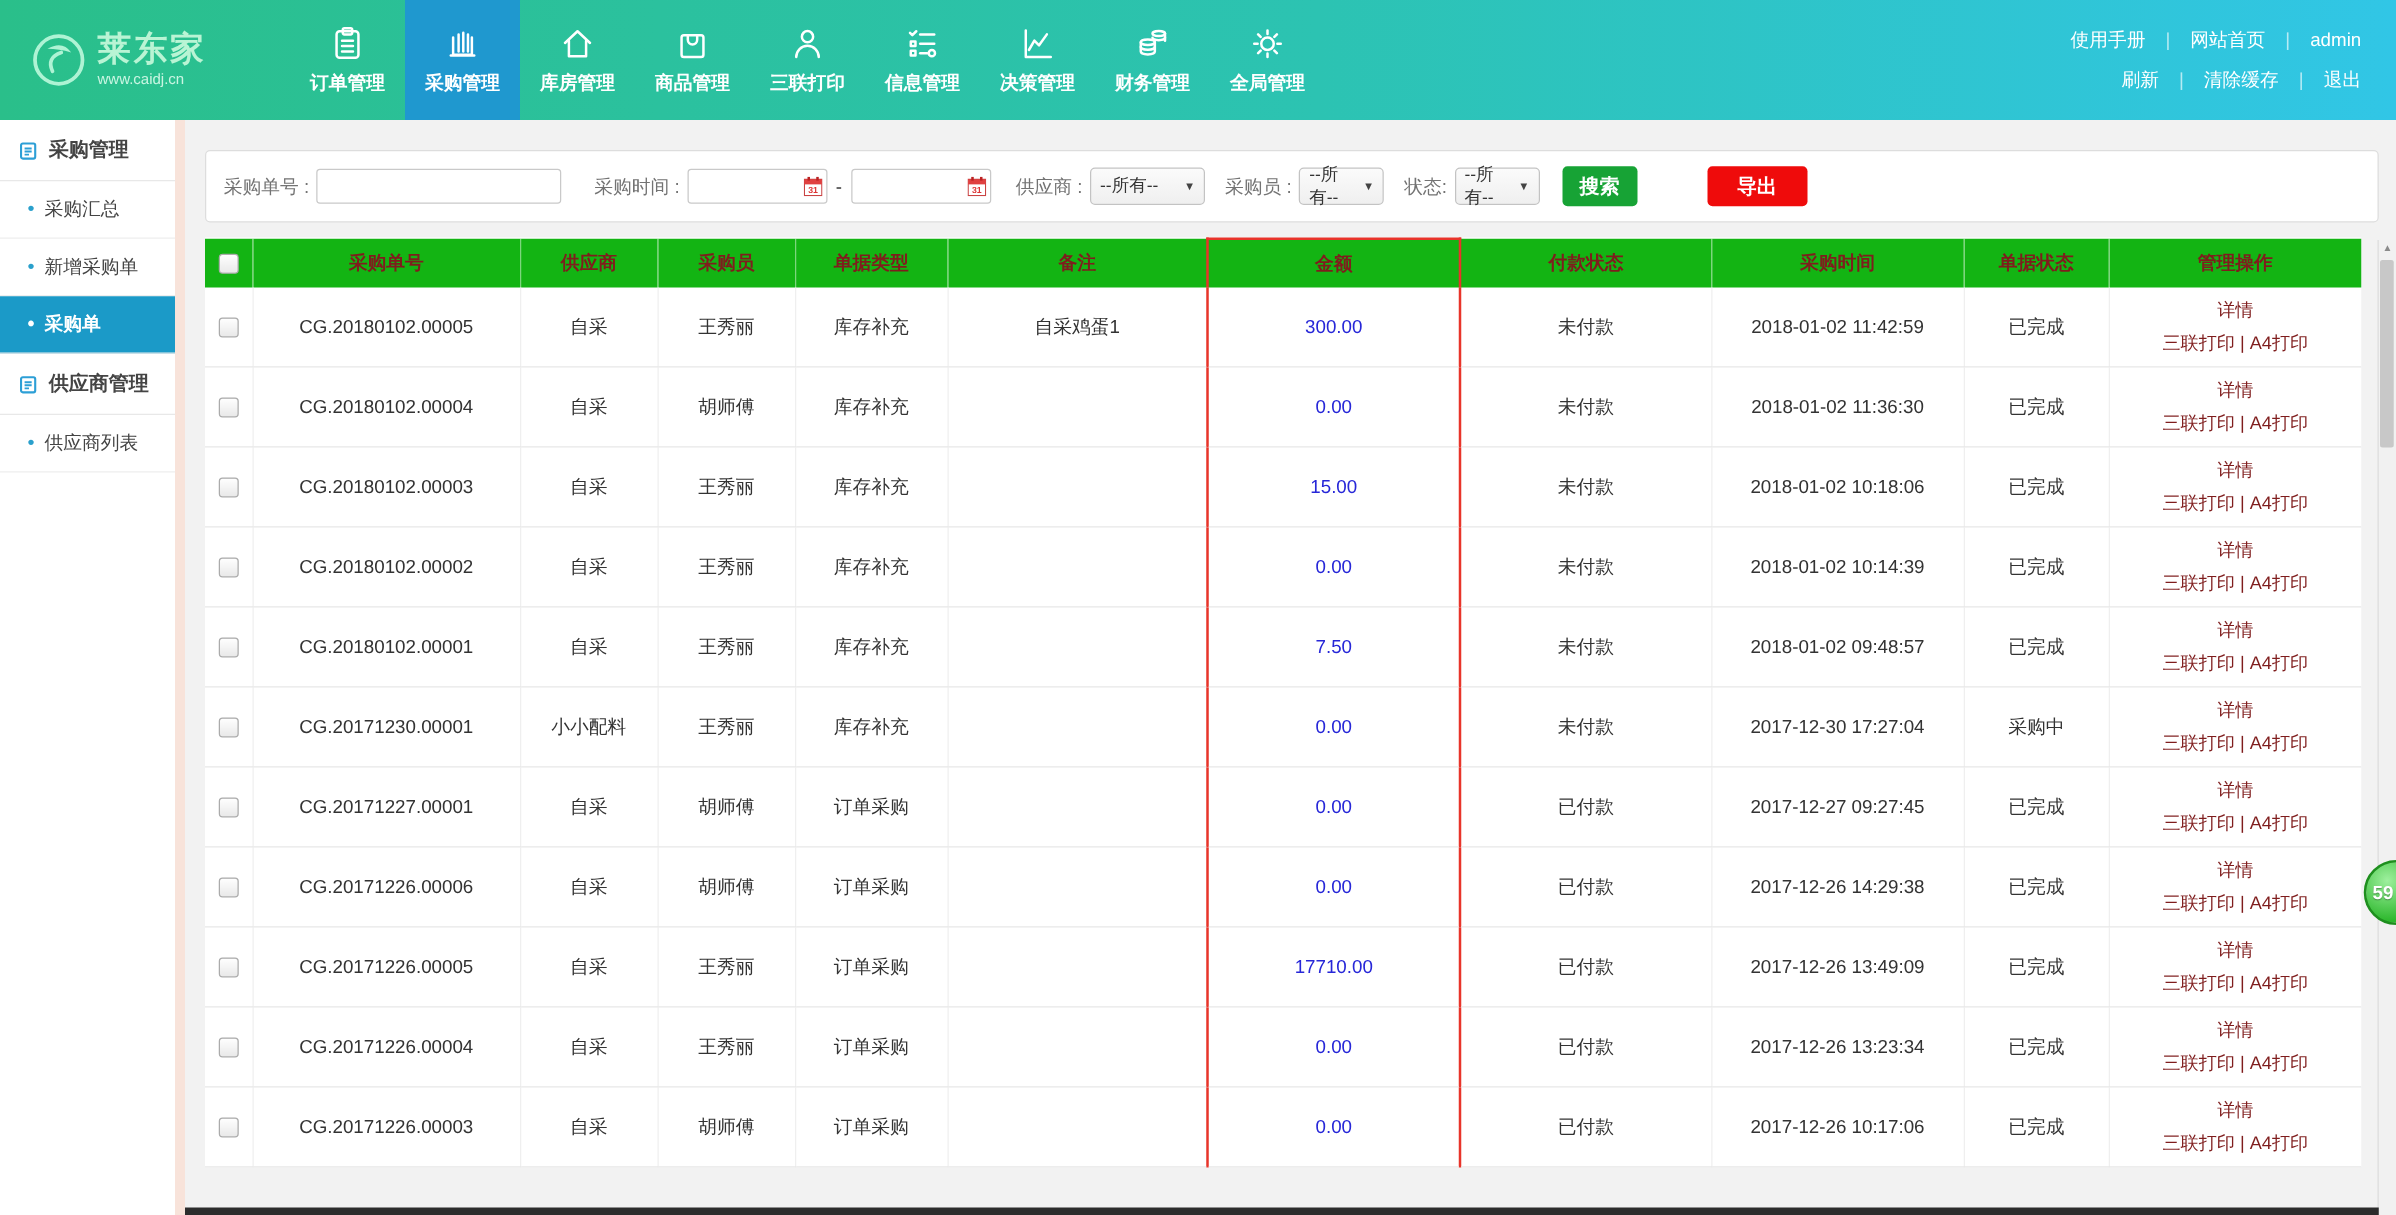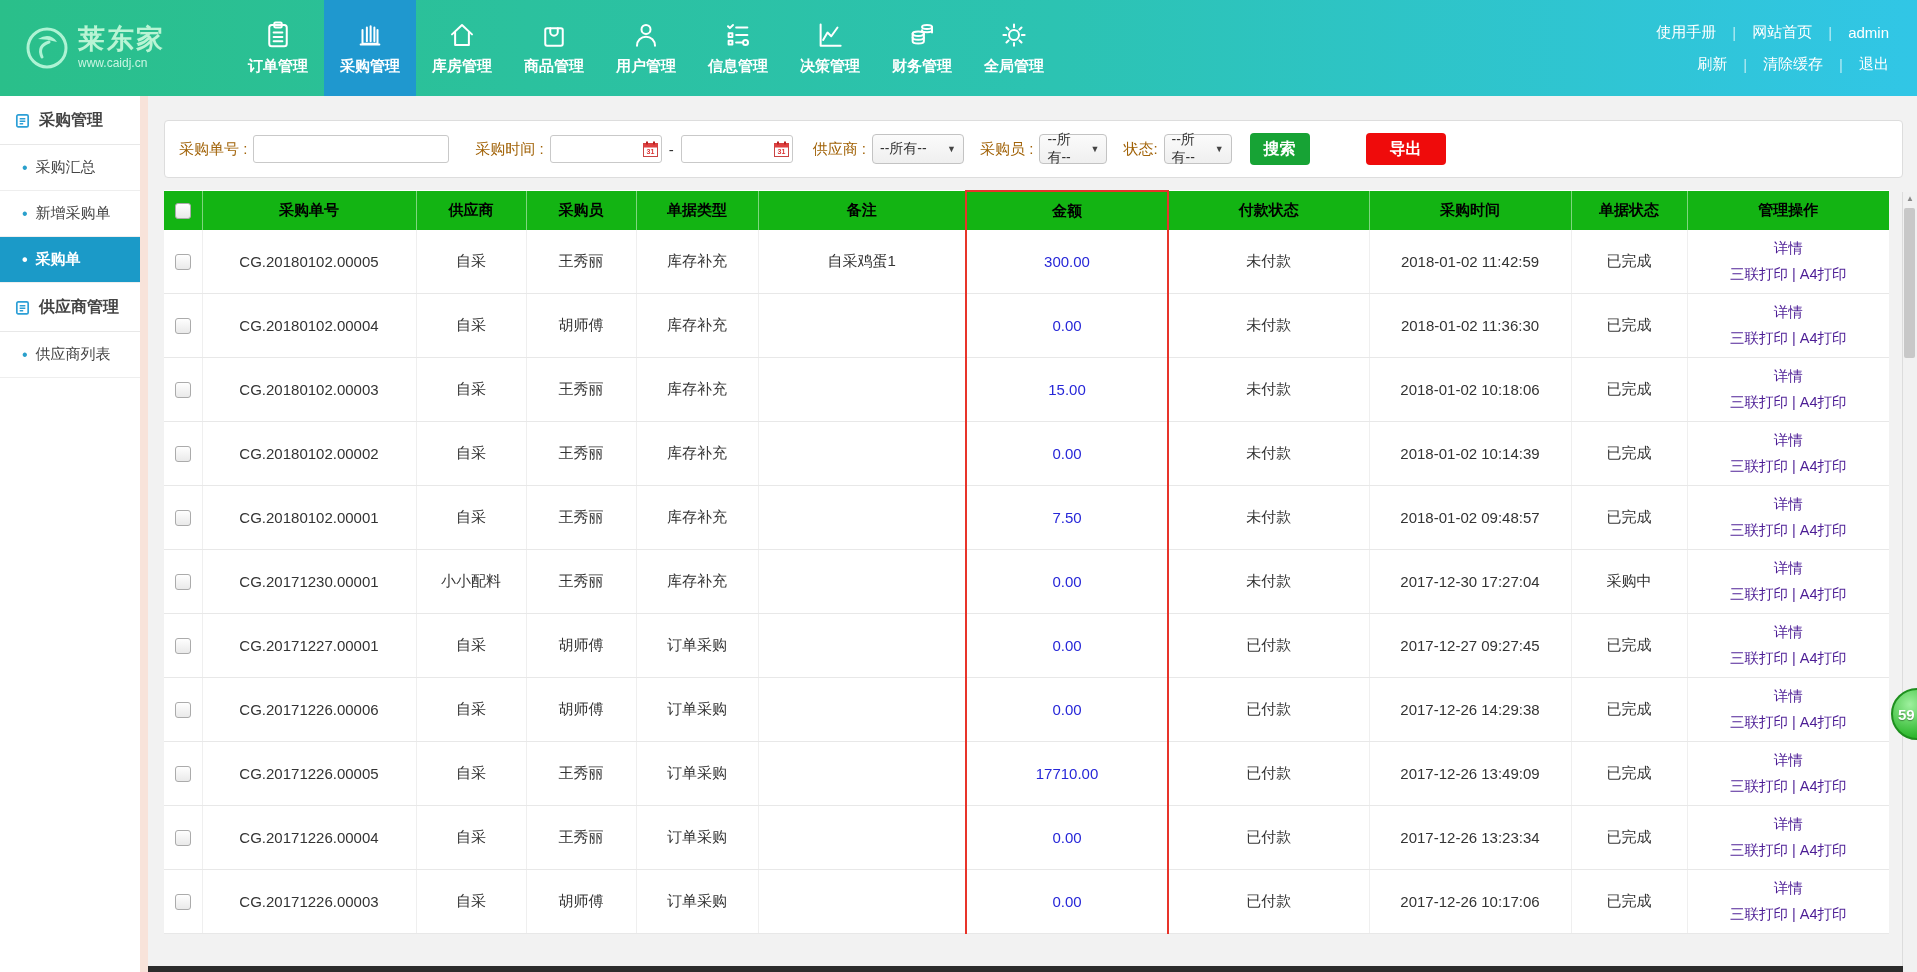--- a/index.html
+++ b/index.html
@@ -46,21 +46,21 @@
   }
   .side-bullet{color:#2aa0cc;font-size:16px;line-height:1;}
   .side-item.active{background:#1b9ac8;color:#fff;font-weight:bold;}
   .side-item.active .side-bullet{color:#fff;}
   
   .main{flex:1;background:#f2f2f2;position:relative;overflow:hidden;}
   .filter-panel{
     margin:24px 14px 12px 16px;height:56px;background:#fff;border:1px solid #ddd;
     border-radius:4px;display:flex;align-items:center;padding:0 14px;font-size:15px;
   }
-  .flabel{white-space:nowrap;color:#a16207;}
+  .flabel{white-space:nowrap;color:#737373;}
   .txt-input{
     width:196px;height:28px;border:1px solid #c9c9c9;border-radius:3px;margin-left:6px;
     font-size:14px;padding:0 6px;box-sizing:border-box;outline:none;background:#fff;
   }
   .date-wrap{position:relative;margin-left:6px;display:inline-block;}
   .date-input{width:112px;height:28px;border:1px solid #c9c9c9;border-radius:3px;
     font-size:13px;padding:0 22px 0 6px;box-sizing:border-box;outline:none;background:#fff;}
   .cal-icon{position:absolute;right:4px;top:6px;width:15px;height:16px;}
   .dash{margin:0 7px;color:#333;}
   .ml26{margin-left:26px;} .ml20{margin-left:20px;} .ml16{margin-left:16px;}
@@ -76,39 +76,39 @@
     height:32px;border:none;border-radius:4px;color:#fff;font-size:16px;font-weight:bold;
     cursor:pointer;font-family:inherit;
   }
   .btn-search{background:#17a335;width:60px;margin-left:18px;}
   .btn-export{background:#ef0b0b;width:80px;margin-left:56px;}
   
   table.grid{
     width:1725px;margin:0 14px 0 16px;border-collapse:collapse;table-layout:fixed;background:#fff;
   }
   .grid th{
-    background:#13b413;color:#000000;font-size:15px;font-weight:bold;height:38px;
+    background:#13b413;color:#7f1d1d;font-size:15px;font-weight:bold;height:38px;
     border-right:1px solid rgba(255,255,255,.45);padding:0;
   }
   .grid th:last-child{border-right:none;}
   .grid td{
     height:63px;border-bottom:1px solid #e8e8e8;border-right:1px solid #efefef;
     text-align:center;font-size:15px;color:#333;background:#fff;padding:0 4px;overflow:hidden;
   }
   .grid td:last-child{border-right:none;}
   th.amount-col{border-top:2px solid #e8342a;border-left:2px solid #e8342a;border-right:2px solid #e8342a;}
   td.amount-col{border-left:2px solid #e8342a;border-right:2px solid #e8342a;color:#2727d8;}
   .text-red{color:#e60012;}
   .text-green{color:#1ca81c;}
   .text-blue{color:#2727d8;}
   .chk{
     width:14px;height:14px;border:1px solid #ababab;border-radius:3px;margin:0 auto;
     background:linear-gradient(#fefefe,#e9e9e9);cursor:pointer;
   }
-  .ops div{cursor:pointer;color:#4c1d95;font-size:14.5px;}
+  .ops div{cursor:pointer;color:#7f1d1d;font-size:14.5px;}
   .ops .op-detail{margin-bottom:7px;}
   
   .vscroll{
     position:absolute;top:96px;right:0;bottom:0;width:14px;background:#f1f1f1;
     border-left:1px solid #dcdcdc;z-index:20;
   }
   .vscroll .up{height:14px;text-align:center;font-size:8px;color:#8a8a8a;line-height:14px;cursor:pointer;}
   .vscroll .thumb{position:absolute;top:16px;left:1px;width:11px;height:150px;background:#c8c8c8;border-radius:2px;cursor:pointer;}
   .bottom-bar{position:absolute;left:148px;right:14px;bottom:0;height:6px;background:#2c2c2c;z-index:30;}
   .float-badge{
@@ -163,21 +163,21 @@
           <rect x="5" y="6.5" width="14" height="14" rx="1.5" fill="none" stroke="#fff" stroke-width="1.6" stroke-linecap="round" stroke-linejoin="round"></rect>
           <path d="M9 6.5v3a3 3 0 0 0 6 0v-3" fill="none" stroke="#fff" stroke-width="1.6" stroke-linecap="round" stroke-linejoin="round"></path>
         </svg>
         <span class="nav-label">商品管理</span>
       </div>
       <div class="nav-tab">
         <svg viewBox="0 0 24 24">
           <circle cx="12" cy="7.5" r="3.6" fill="none" stroke="#fff" stroke-width="1.6" stroke-linecap="round" stroke-linejoin="round"></circle>
           <path d="M4.8 20.5a7.2 7.2 0 0 1 14.4 0" fill="none" stroke="#fff" stroke-width="1.6" stroke-linecap="round" stroke-linejoin="round"></path>
         </svg>
-        <span class="nav-label">用户管理</span>
+        <span class="nav-label">三联打印</span>
       </div>
       <div class="nav-tab">
         <svg viewBox="0 0 24 24">
           <path d="M4 5l1.5 1.5L8 4" fill="none" stroke="#fff" stroke-width="1.6" stroke-linecap="round" stroke-linejoin="round"></path>
           <path d="M10.5 6h9" fill="none" stroke="#fff" stroke-width="1.6" stroke-linecap="round" stroke-linejoin="round"></path>
           <rect x="4.5" y="10.5" width="3" height="3" fill="none" stroke="#fff" stroke-width="1.6" stroke-linecap="round" stroke-linejoin="round"></rect>
           <path d="M10.5 12h9" fill="none" stroke="#fff" stroke-width="1.6" stroke-linecap="round" stroke-linejoin="round"></path>
           <rect x="4.5" y="16.5" width="3" height="3" fill="none" stroke="#fff" stroke-width="1.6" stroke-linecap="round" stroke-linejoin="round"></rect>
           <path d="M10.5 18h4.5" fill="none" stroke="#fff" stroke-width="1.6" stroke-linecap="round" stroke-linejoin="round"></path>
           <circle cx="18" cy="18" r="2" fill="none" stroke="#fff" stroke-width="1.6" stroke-linecap="round" stroke-linejoin="round"></circle>

